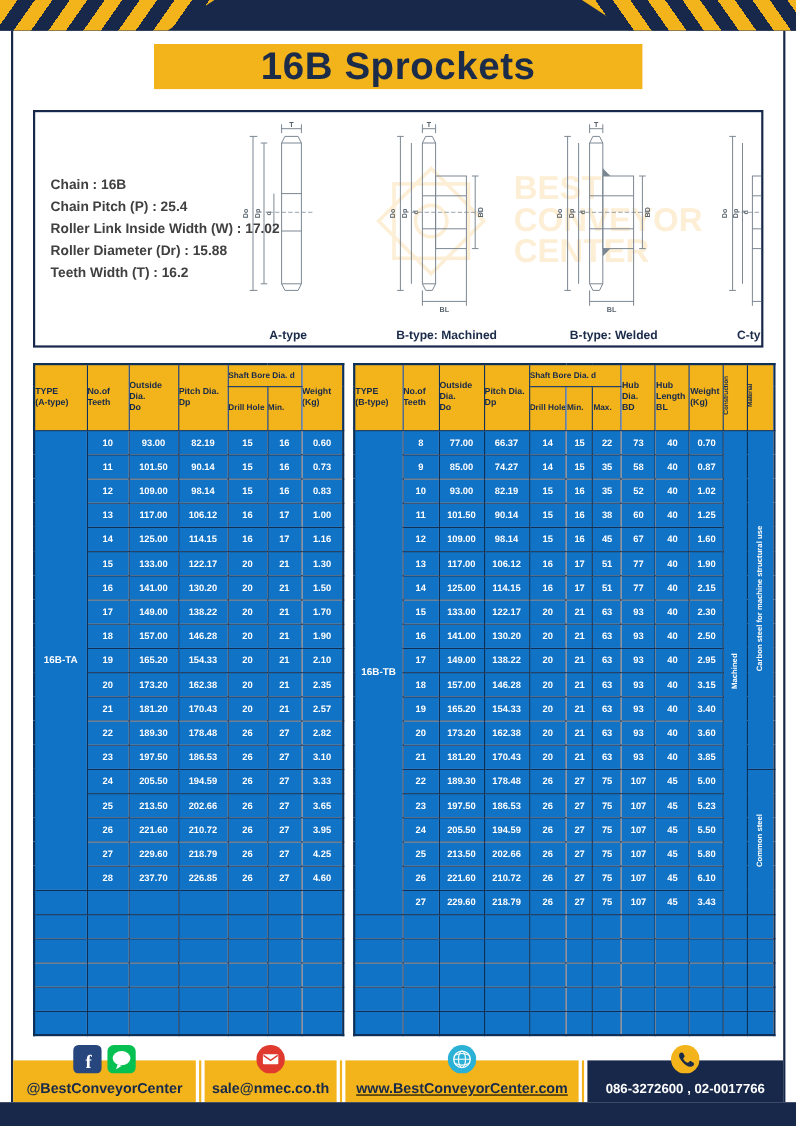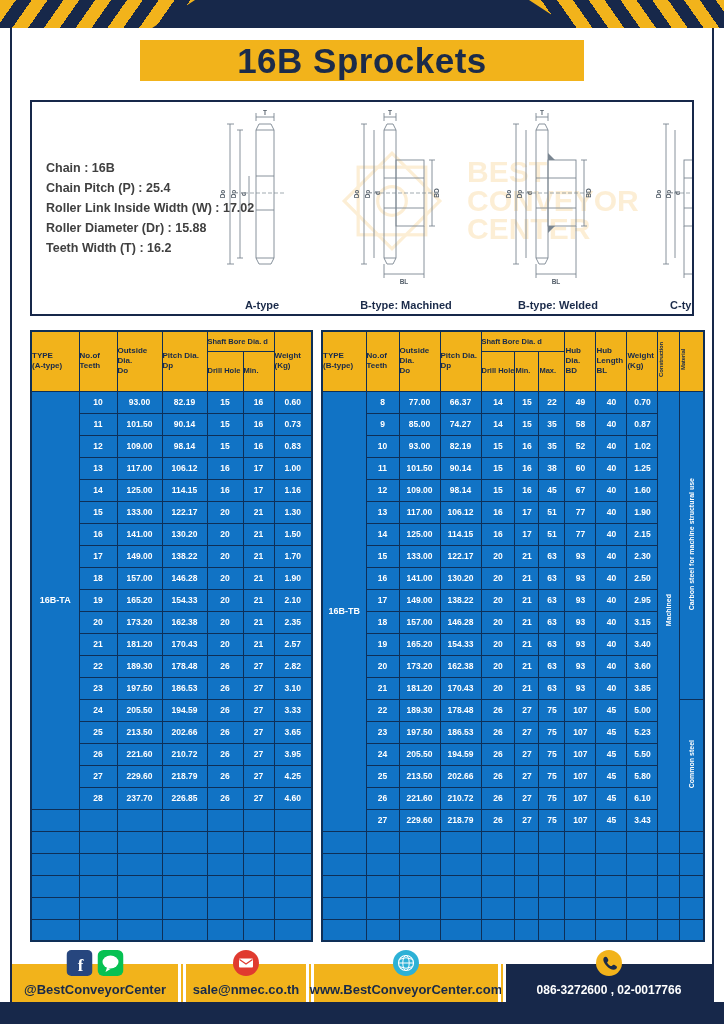--- a/index.html
+++ b/index.html
@@ -50,21 +50,21 @@
   .tables td.typecell { font-size:9px; }
   .vtext { display:inline-block; writing-mode:vertical-rl; transform:rotate(180deg); font-size:7px;
            font-weight:bold; line-height:1.1; white-space:nowrap; }
   .vhead .vtext { font-size:6px; letter-spacing:-0.2px; }
 
   
   .footer { position:absolute; left:0; right:0; bottom:0; height:38px; display:flex; z-index:5; }
   .seg { background:#f2b31b; position:relative; display:flex; align-items:flex-end; justify-content:center; padding-bottom:5px; }
   .seg .icons { position:absolute; top:-14px; left:50%; transform:translateX(-50%); display:flex; gap:5px; }
   .seg-text { font-size:13px; font-weight:bold; color:#17294a; white-space:nowrap; }
-  .seg1 { width:166px; } .seg2 { width:120px; } .seg3 { width:184px; } .seg4 { flex:1; background:#17284a; }
+  .seg1 { width:166px; } .seg2 { width:120px; } .seg3 { width:212px;text-decoration:underline; } .seg4 { flex:1; background:#17284a; }
   .seg4 .seg-text { color:#ffffff; font-size:12px; }
   .divider { width:8px; position:relative; }
   .divider::after { content:''; position:absolute; top:0; bottom:0; left:3px; width:2px; background:#f2b31b; }
 </style>
 </head>
 <body>
 
 <div class="top-strip">
   <div class="hazard left"></div>
   <div class="hazard right"></div>
@@ -514,21 +514,21 @@
           </thead>
           <tbody>
             <tr>
               <td rowspan="20" class="typecell">16B-TB</td>
               <td>8</td>
               <td>77.00</td>
               <td>66.37</td>
               <td>14</td>
               <td>15</td>
               <td>22</td>
-              <td>49</td>
+              <td>73</td>
               <td>40</td>
               <td>0.70</td>
               <td rowspan="20"><div class="vtext">Machined</div></td>
               <td rowspan="14"><div class="vtext">Carbon steel for machine structural use</div></td>
             </tr>
             <tr>
               <td>9</td>
               <td>85.00</td>
               <td>74.27</td>
               <td>14</td>

